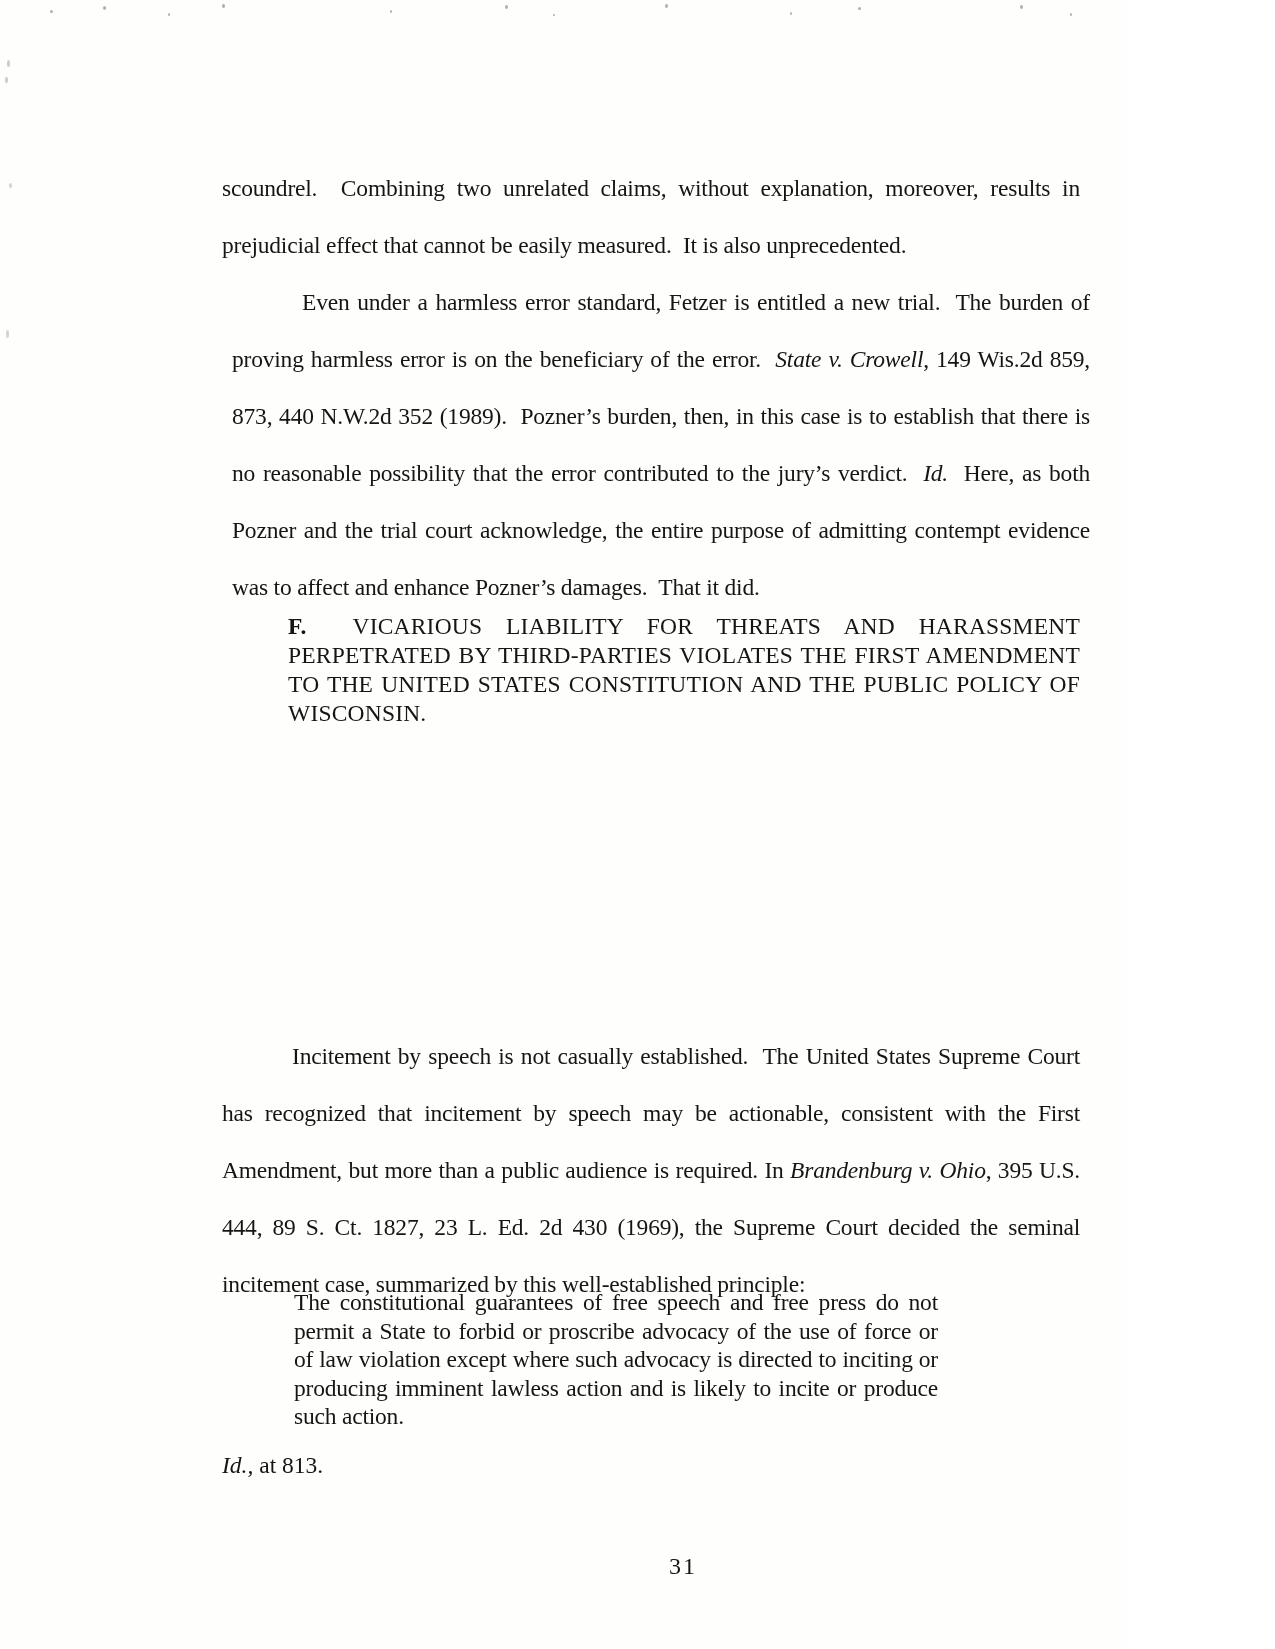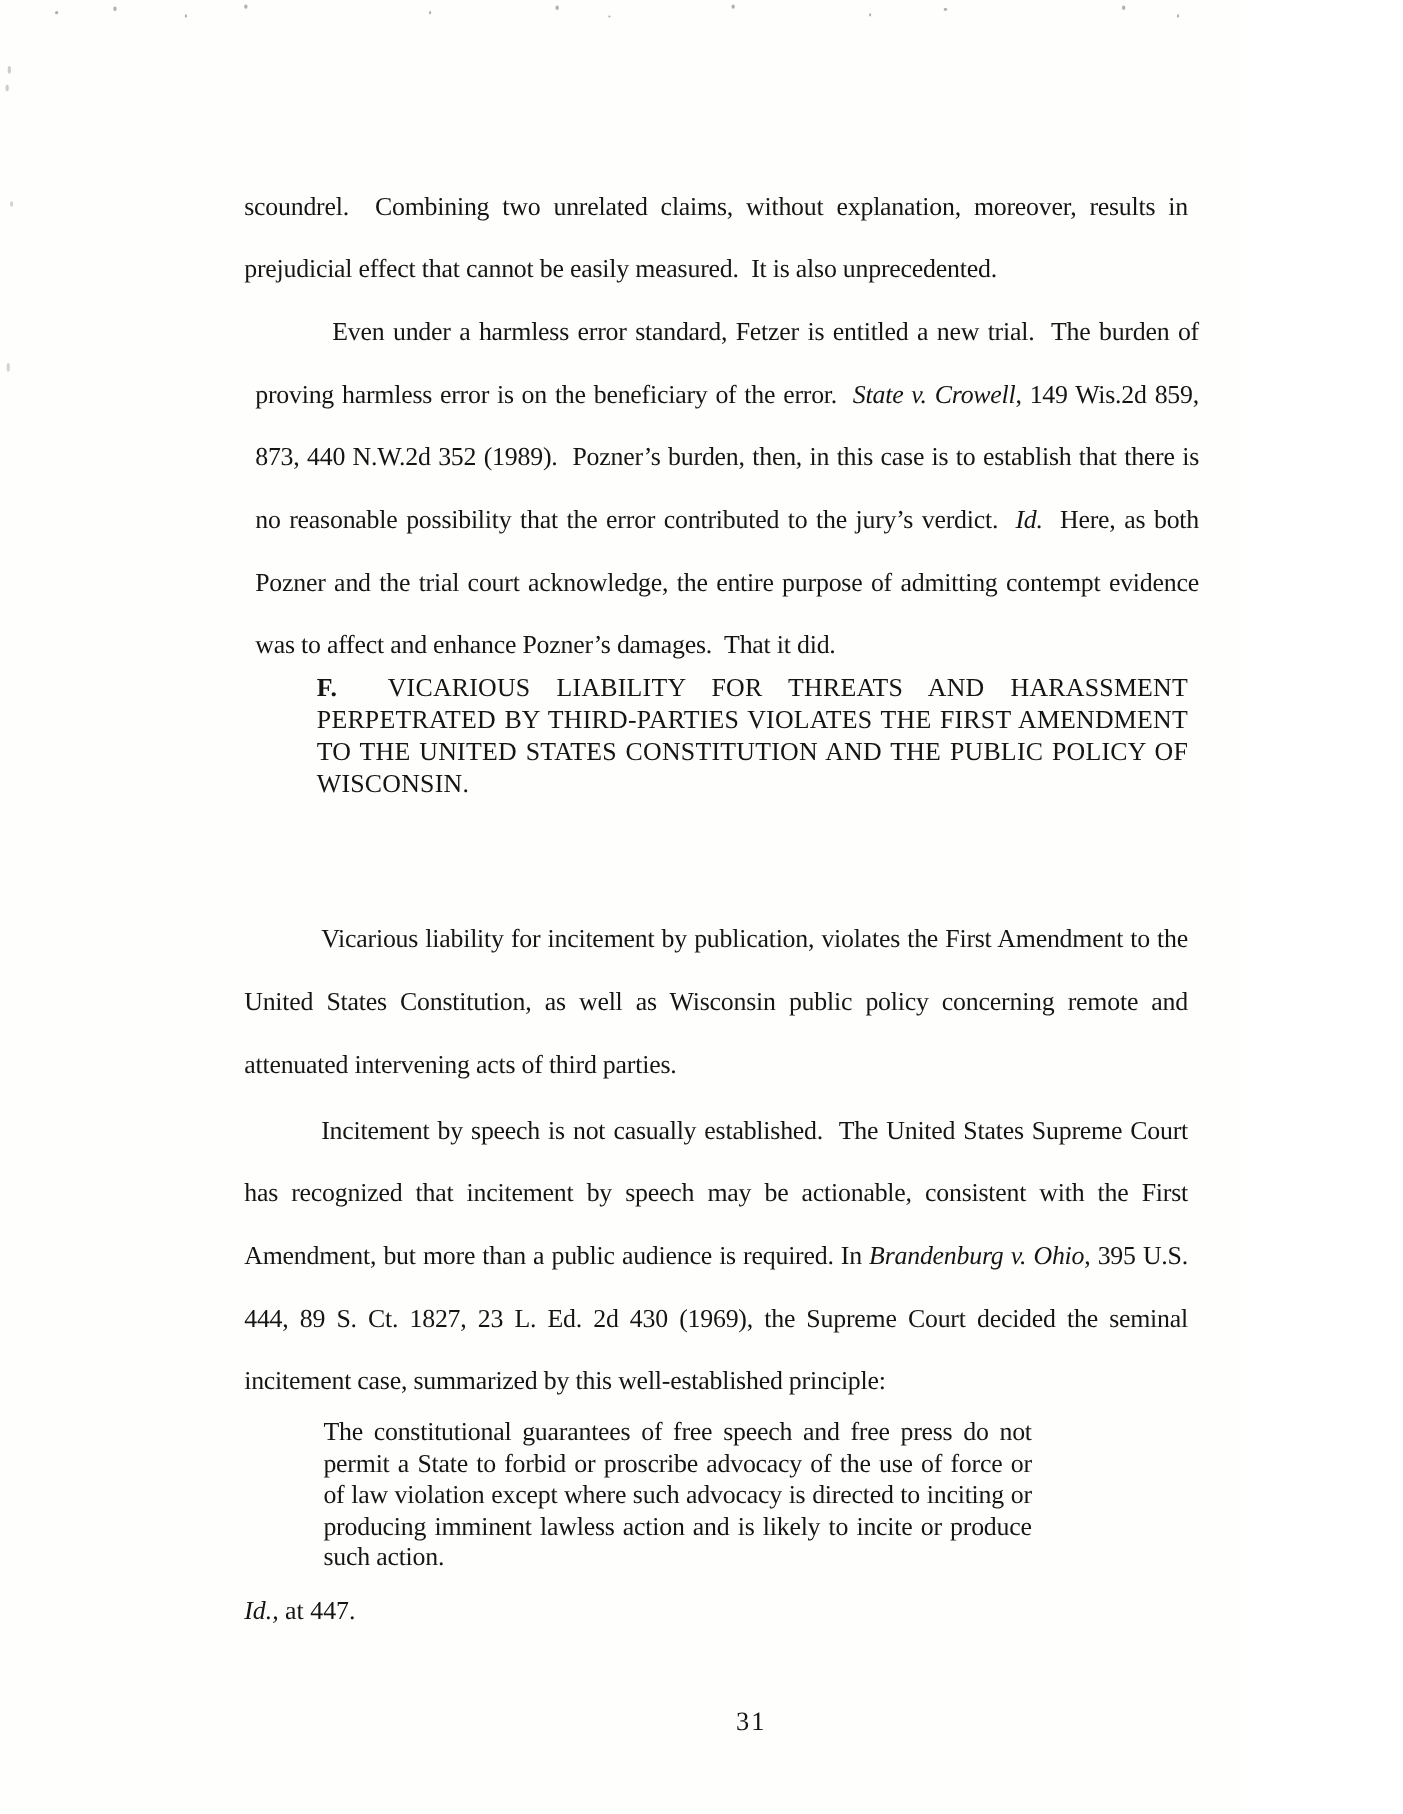--- a/index.html
+++ b/index.html
@@ -88,34 +88,31 @@
 
   <p class="block body-par indent" style="top:274px;margin-left:10px;">
     <span>Even under a harmless error standard, Fetzer is entitled a new trial.&nbsp; The burden of proving harmless error is on the beneficiary of the error.&nbsp; </span><i>State v. Crowell</i><span>, 149 Wis.2d 859, 873, 440 N.W.2d 352 (1989).&nbsp; Pozner’s burden, then, in this case is to establish that there is no reasonable possibility that the error contributed to the jury’s verdict.&nbsp; </span><i>Id.</i><span>&nbsp; Here, as both Pozner and the trial court acknowledge, the entire purpose of admitting contempt evidence was to affect and enhance Pozner’s damages.&nbsp; That it did.</span>
   </p>
 
   <div class="block heading-f" style="top:612px;">
     <span class="hlabel">F.</span><span class="htab"></span><span>VICARIOUS LIABILITY FOR THREATS AND HARASSMENT PERPETRATED BY THIRD-PARTIES VIOLATES THE FIRST AMENDMENT TO THE UNITED STATES CONSTITUTION AND THE PUBLIC POLICY OF WISCONSIN.</span>
   </div>
 
 
-  <p class="block body-par indent" style="top:826px;">
-    <span>Vicarious liability for incitement by publication, violates the First Amendment to the United States Constitution, as well as Wisconsin public policy concerning remote and attenuated intervening acts of third parties.</span>
-  </p>
 
-  <p class="block body-par indent" style="top:1000px;">
+  <p class="block body-par indent" style="top:1028px;">
     <span>Incitement by speech is not casually established.&nbsp; The United States Supreme Court has recognized that incitement by speech may be actionable, consistent with the First Amendment, but more than a public audience is required. In </span><i>Brandenburg v. Ohio</i><span>, 395 U.S. 444, 89 S. Ct. 1827, 23 L. Ed. 2d 430 (1969), the Supreme Court decided the seminal incitement case, summarized by this well-established principle:</span>
   </p>
 
   <div class="block quote" style="top:1288px;">
     <span>The constitutional guarantees of free speech and free press do not permit a State to forbid or proscribe advocacy of the use of force or of law violation except where such advocacy is directed to inciting or producing imminent lawless action and is likely to incite or produce such action.</span>
   </div>
 
   <p class="block cite-line" style="top:1450px;">
-    <i>Id.,</i><span> at 447.</span>
+    <i>Id.,</i><span> at 813.</span>
   </p>
 
   <div class="pagenum">31</div>
 
   <div class="speck s1"></div>
   <div class="speck s2"></div>
   <div class="speck s3"></div>
   <div class="speck s4"></div>
   <div class="speck s5"></div>
   <div class="speck s6"></div>

